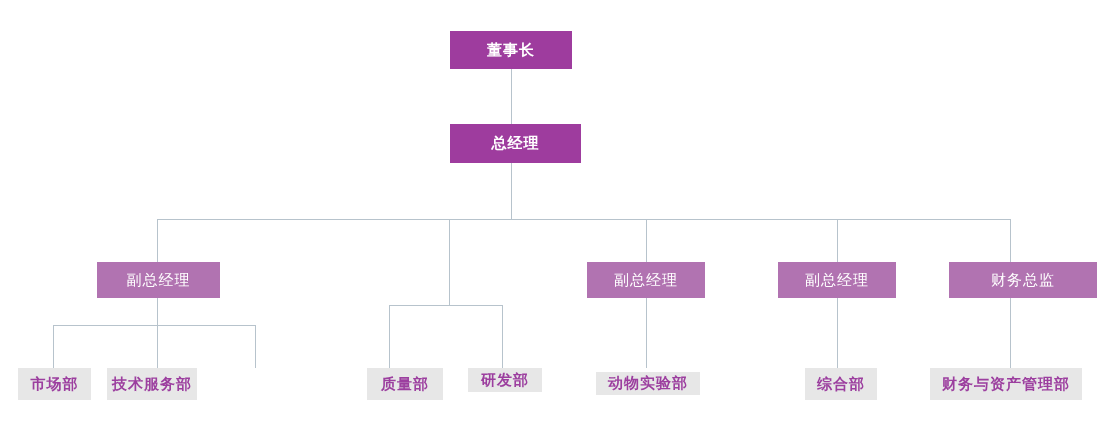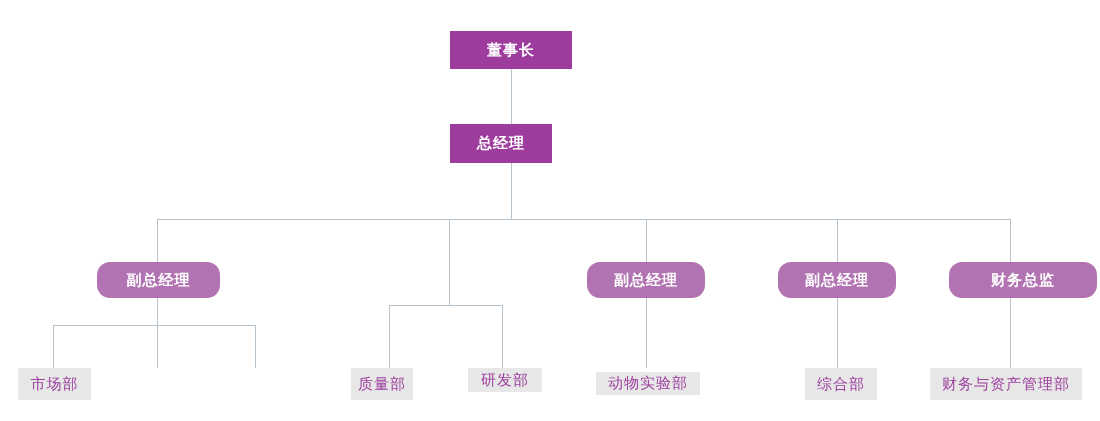--- a/index.html
+++ b/index.html
@@ -33,27 +33,26 @@
     box-sizing:border-box;
   }
   .node.dark{
     background:var(--c-top);
     color:var(--c-node-text);
     font-weight:600;
   }
   .node.mid{
     background:var(--c-mid);
     color:var(--c-node-text);
-    font-weight:700;
-    border-radius:13px;
+    font-weight:400;
   }
   .node.leaf{
     background:var(--c-dept);
     color:var(--c-dept-text);
-    font-weight:400;
+    font-weight:700;
   }
   .line{
     position:absolute;
     background:var(--c-line);
   }
   .line.v{width:1px;}
   .line.h{height:1px;}
 </style>
 </head>
 <body>
@@ -74,27 +73,28 @@
   <div class="line v" style="left:157px;top:298px;height:27px"></div>
   <div class="line h" style="left:53px;top:325px;width:203px"></div>
   <div class="line v" style="left:53px;top:325px;height:43px"></div>
   <div class="line v" style="left:157px;top:325px;height:43px"></div>
   <div class="line v" style="left:255px;top:325px;height:43px"></div>
   <div class="line v" style="left:646px;top:298px;height:70px"></div>
   <div class="line v" style="left:837px;top:298px;height:70px"></div>
   <div class="line v" style="left:1010px;top:298px;height:70px"></div>
 
   <div class="node dark" style="left:450px;top:31px;width:122px;height:38px">董事长</div>
-  <div class="node dark" style="left:450px;top:124px;width:102px;height:39px">总经理</div>
+  <div class="node dark" style="left:450px;top:124px;width:131px;height:39px">总经理</div>
 
   <div class="node mid" style="left:97px;top:262px;width:123px;height:36px">副总经理</div>
   <div class="node mid" style="left:587px;top:262px;width:118px;height:36px">副总经理</div>
   <div class="node mid" style="left:778px;top:262px;width:118px;height:36px">副总经理</div>
   <div class="node mid" style="left:949px;top:262px;width:148px;height:36px">财务总监</div>
 
   <div class="node leaf" style="left:18px;top:368px;width:73px;height:32px">市场部</div>
-  <div class="node leaf" style="left:351px;top:368px;width:62px;height:32px">质量部</div>
+  <div class="node leaf" style="left:107px;top:368px;width:90px;height:32px">技术服务部</div>
+  <div class="node leaf" style="left:367px;top:368px;width:76px;height:32px">质量部</div>
   <div class="node leaf" style="left:468px;top:368px;width:74px;height:24px">研发部</div>
   <div class="node leaf" style="left:596px;top:372px;width:104px;height:23px">动物实验部</div>
   <div class="node leaf" style="left:805px;top:368px;width:72px;height:32px">综合部</div>
   <div class="node leaf" style="left:930px;top:368px;width:152px;height:32px">财务与资产管理部</div>
 
 </div>
 
 </body></html>

